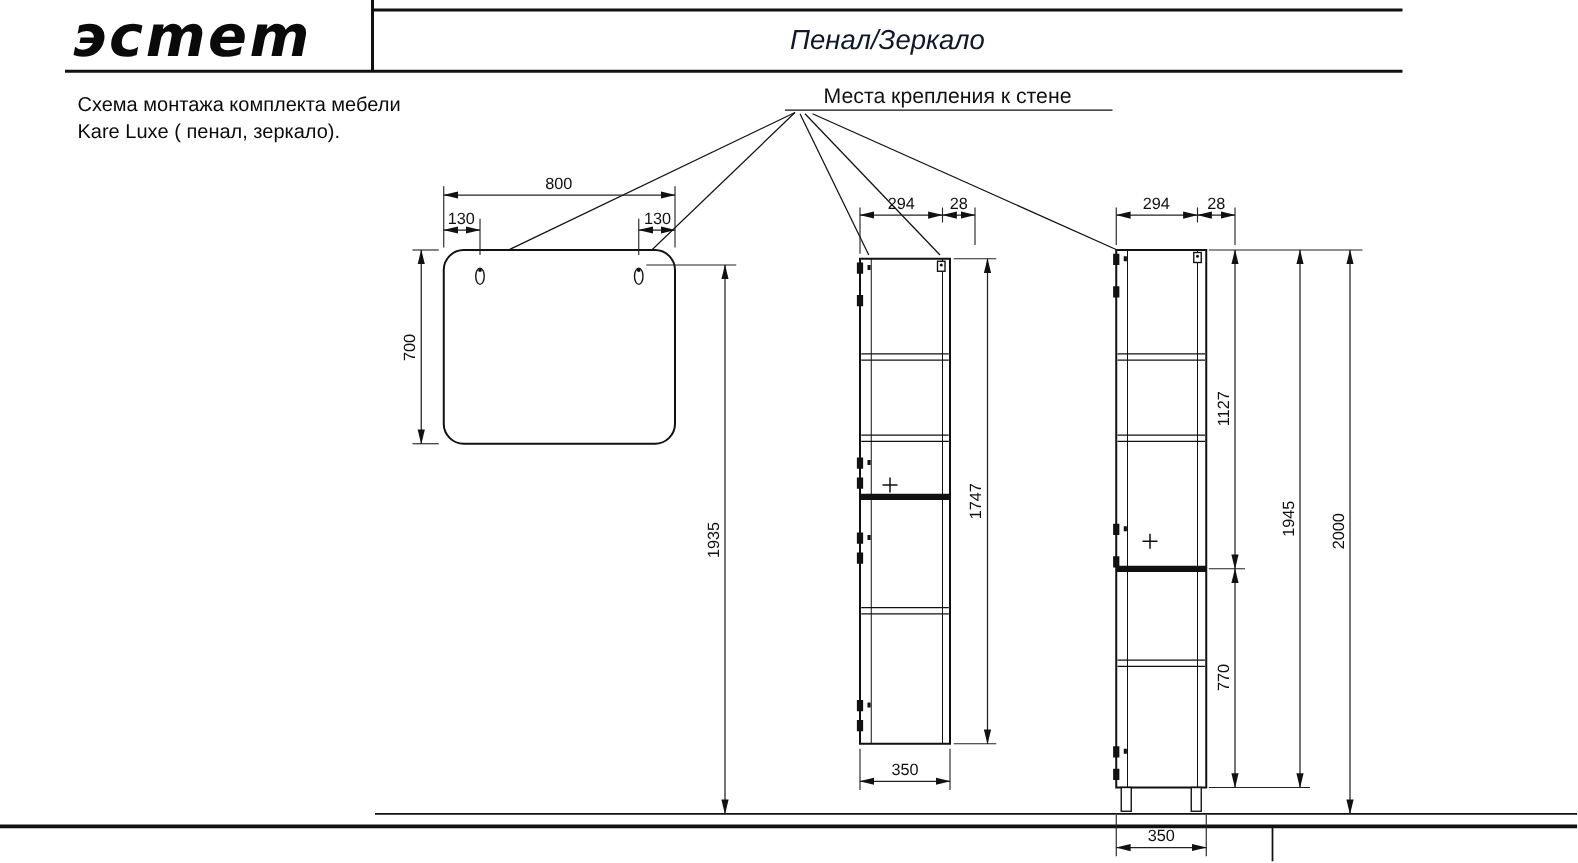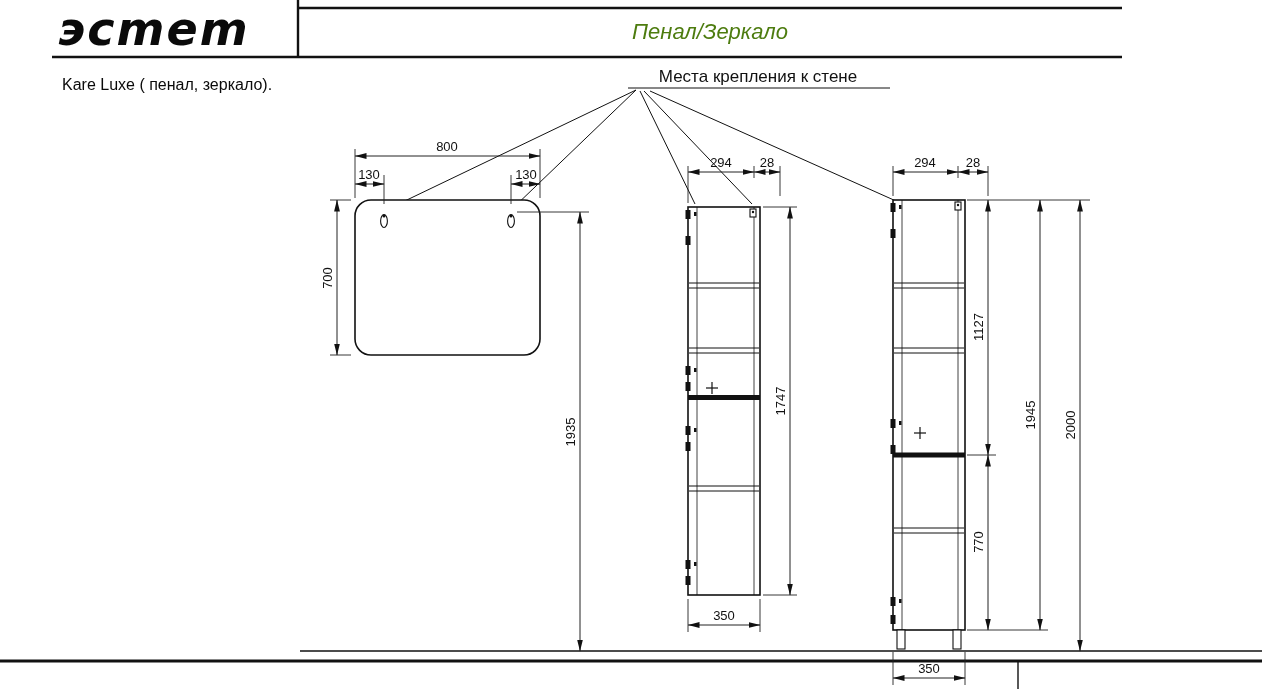--- a/index.html
+++ b/index.html
@@ -7,21 +7,21 @@
     position:relative; width:1262px; height:690px; background:#fff;
     font-family:"Liberation Sans", sans-serif; overflow:hidden; color:#0a0a0a;
   }
   .page > svg { position:absolute; left:0; top:0; }
   .logo {
     position:absolute; left:58px; top:2px; font-size:46px; font-weight:900;
     letter-spacing:2px; font-family:"DejaVu Sans", sans-serif; color:#0a0a0a;font-style:italic;
   }
   .title {
     position:absolute; left:300px; top:19px; width:820px; text-align:center;
-    font-size:22px; font-style:italic; color:#4d7c0f;
+    font-size:22px; font-style:italic; color:#0f172a;
   }
   .note {
     position:absolute; left:62px; top:74px; font-size:16px; line-height:21px; color:#0a0a0a;
   }
   
   text { font-family:"Liberation Sans", sans-serif; font-size:13px; fill:#111; }
   .callout-text { font-size:17px; }
   .obj   { fill:#fff; stroke:#111; stroke-width:1.6; }
   .inner { stroke:#111; stroke-width:0.8; }
   .shelf { stroke:#111; stroke-width:1; }
@@ -223,16 +223,17 @@
       <line class="ext" x1="893" y1="652" x2="893" y2="685"></line>
       <line class="ext" x1="965" y1="652" x2="965" y2="685"></line>
       <line class="dim" x1="893" y1="678" x2="965" y2="678" marker-start="url(#mS)" marker-end="url(#mE)"></line>
       <text x="929" y="673" text-anchor="middle">350</text>
     </g>
   </svg>
 
   <div class="logo">эсmem</div>
   <div class="title">Пенал/Зеркало</div>
   <div class="note">
+    <div>Схема монтажа комплекта мебели</div>
     <div>Kare Luxe ( пенал, зеркало).</div>
   </div>
 
 </div>
 
 </body></html>

